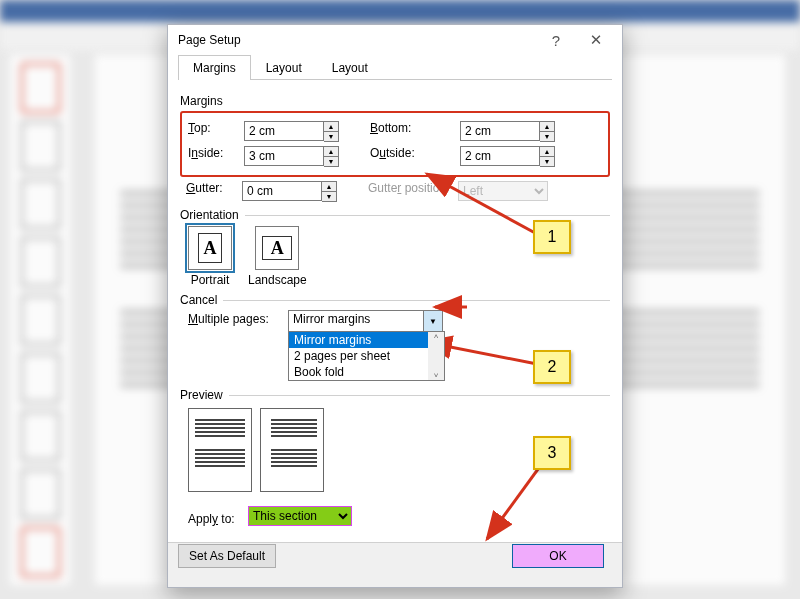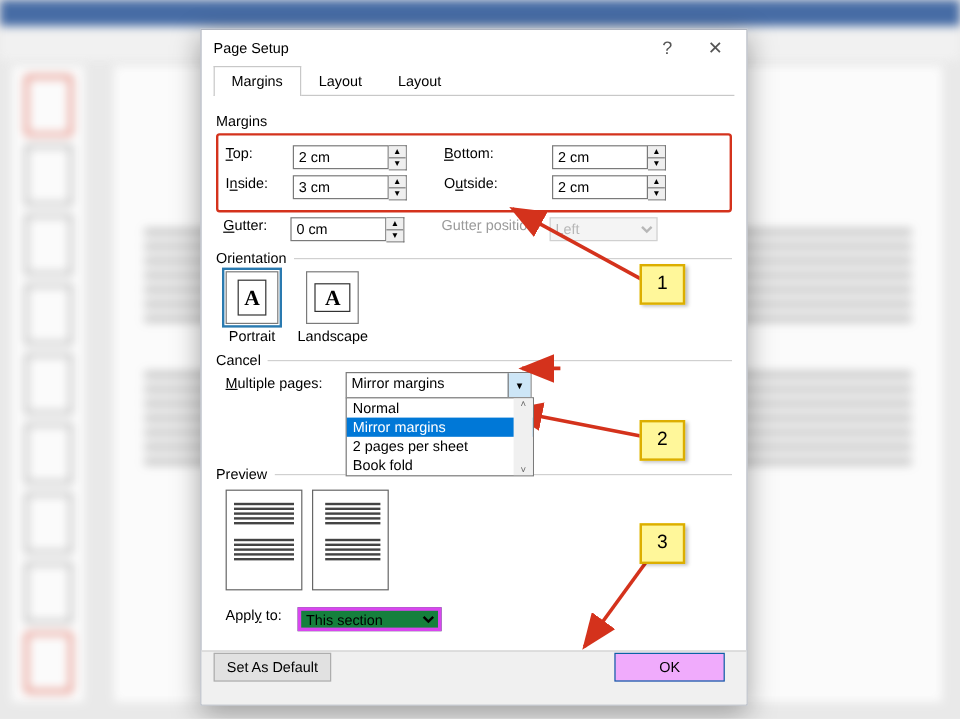--- a/index.html
+++ b/index.html
@@ -49,22 +49,22 @@
   .mp-display span.val{flex:1;padding:1px 4px}
   .mp-display span.arr{width:18px;display:flex;align-items:center;justify-content:center;border-left:1px solid #7a7a7a;background:#cde6f7;font-size:8px}
   .mp-list{position:absolute;left:0;top:21px;width:155px;border:1px solid #7a7a7a;background:#fff;z-index:5}
   .mp-list .opt{padding:1px 5px}
   .mp-list .opt.sel{background:#0078d7;color:#fff}
   .mp-scroll{position:absolute;right:0;top:0;width:16px;height:100%;background:#f0f0f0;display:flex;flex-direction:column;justify-content:space-between;align-items:center;font-size:8px;color:#666}
   .preview{display:flex;gap:8px;margin:6px 0 0 8px}
   .pv-page{width:64px;height:84px;border:1px solid #666;background:#fff;padding:8px 6px 4px 6px;box-sizing:border-box}
   .pv-page .ln{height:2px;background:#444;margin:2px 0}
   .pv-page.right{padding:8px 6px 4px 10px}
-  .apply-row{display:flex;align-items:flex-start;margin:14px 0 16px 8px}
-  .apply-row select{width:120px;height:20px;border:3px solid #d946ef;background:#15803d}
+  .apply-row{display:flex;align-items:flex-end;margin:14px 0 16px 8px}
+  .apply-row select{width:104px;height:20px;border:1px solid #d946ef;background:#84cc16}
   .btnbar{position:absolute;left:0;right:0;bottom:0;height:42px;border-top:1px solid #d0d0d0;background:#f0f0f0;display:flex;align-items:flex-start;padding:1px 10px}
   .btn{height:22px;min-width:70px;padding:0 10px;border:1px solid #adadad;background:#e1e1e1;display:flex;align-items:center;justify-content:center;cursor:default}
   .btn.primary{border:1.5px solid #0b63a3;background:#f0abfc}
   .spacer{flex:1}
   
   .overlay{position:absolute;left:167px;top:24px;width:454px;height:562px;pointer-events:none}
   .badge{position:absolute;width:34px;height:30px;border:2px solid #dcae00;background:#fff79a;display:flex;align-items:center;justify-content:center;font-size:16px;box-shadow:2px 2px 3px rgba(0,0,0,.25)}
   svg.arrows{position:absolute;inset:0;overflow:visible}
   .u{text-decoration:underline}
 </style>
@@ -199,21 +199,20 @@
         <span>Cancel</span>
       </div>
     <div class="pages-row">
       <span class="pages-lbl"><span class="u">M</span>ultiple pages:</span>
       <div class="mp-select">
         <div class="mp-display">
           <span class="val">Mirror margins</span>
           <span class="arr">▼</span>
         </div>
         <div class="mp-list">
-          <div class="opt">Normal</div>
           <div class="opt sel">Mirror margins</div>
           <div class="opt">2 pages per sheet</div>
           <div class="opt">Book fold</div>
           <div class="mp-scroll">
               <span>˄</span>
               <span>˅</span>
             </div>
         </div>
       </div>
     </div>

